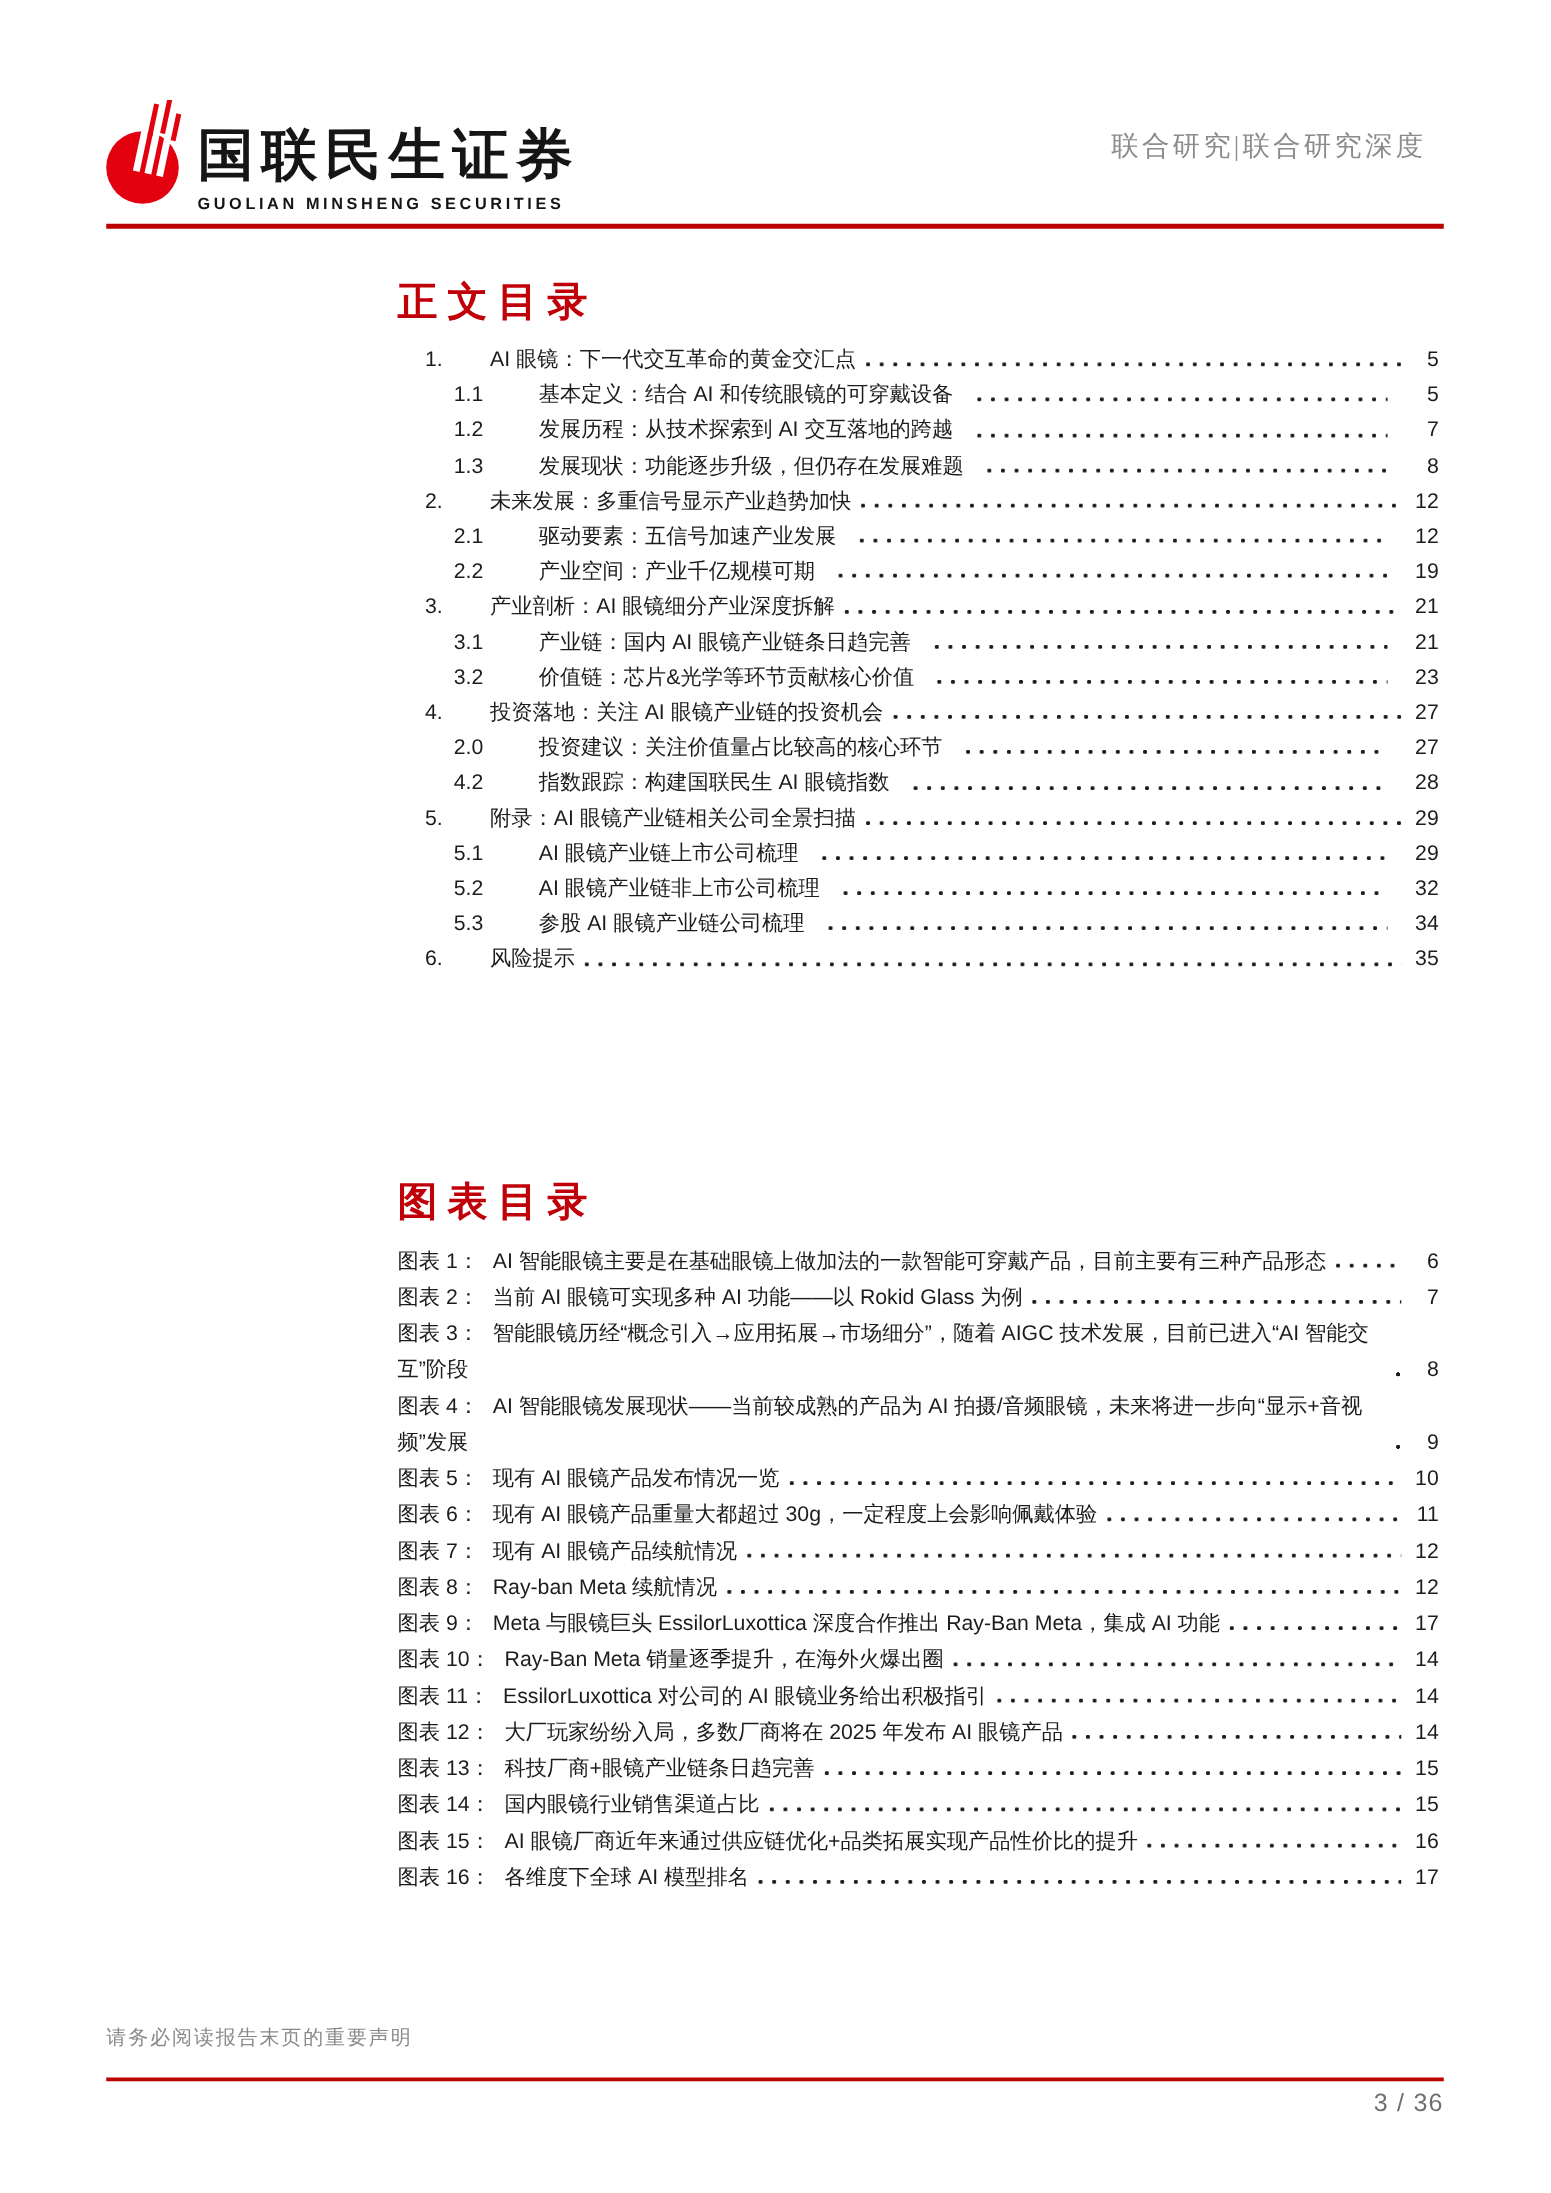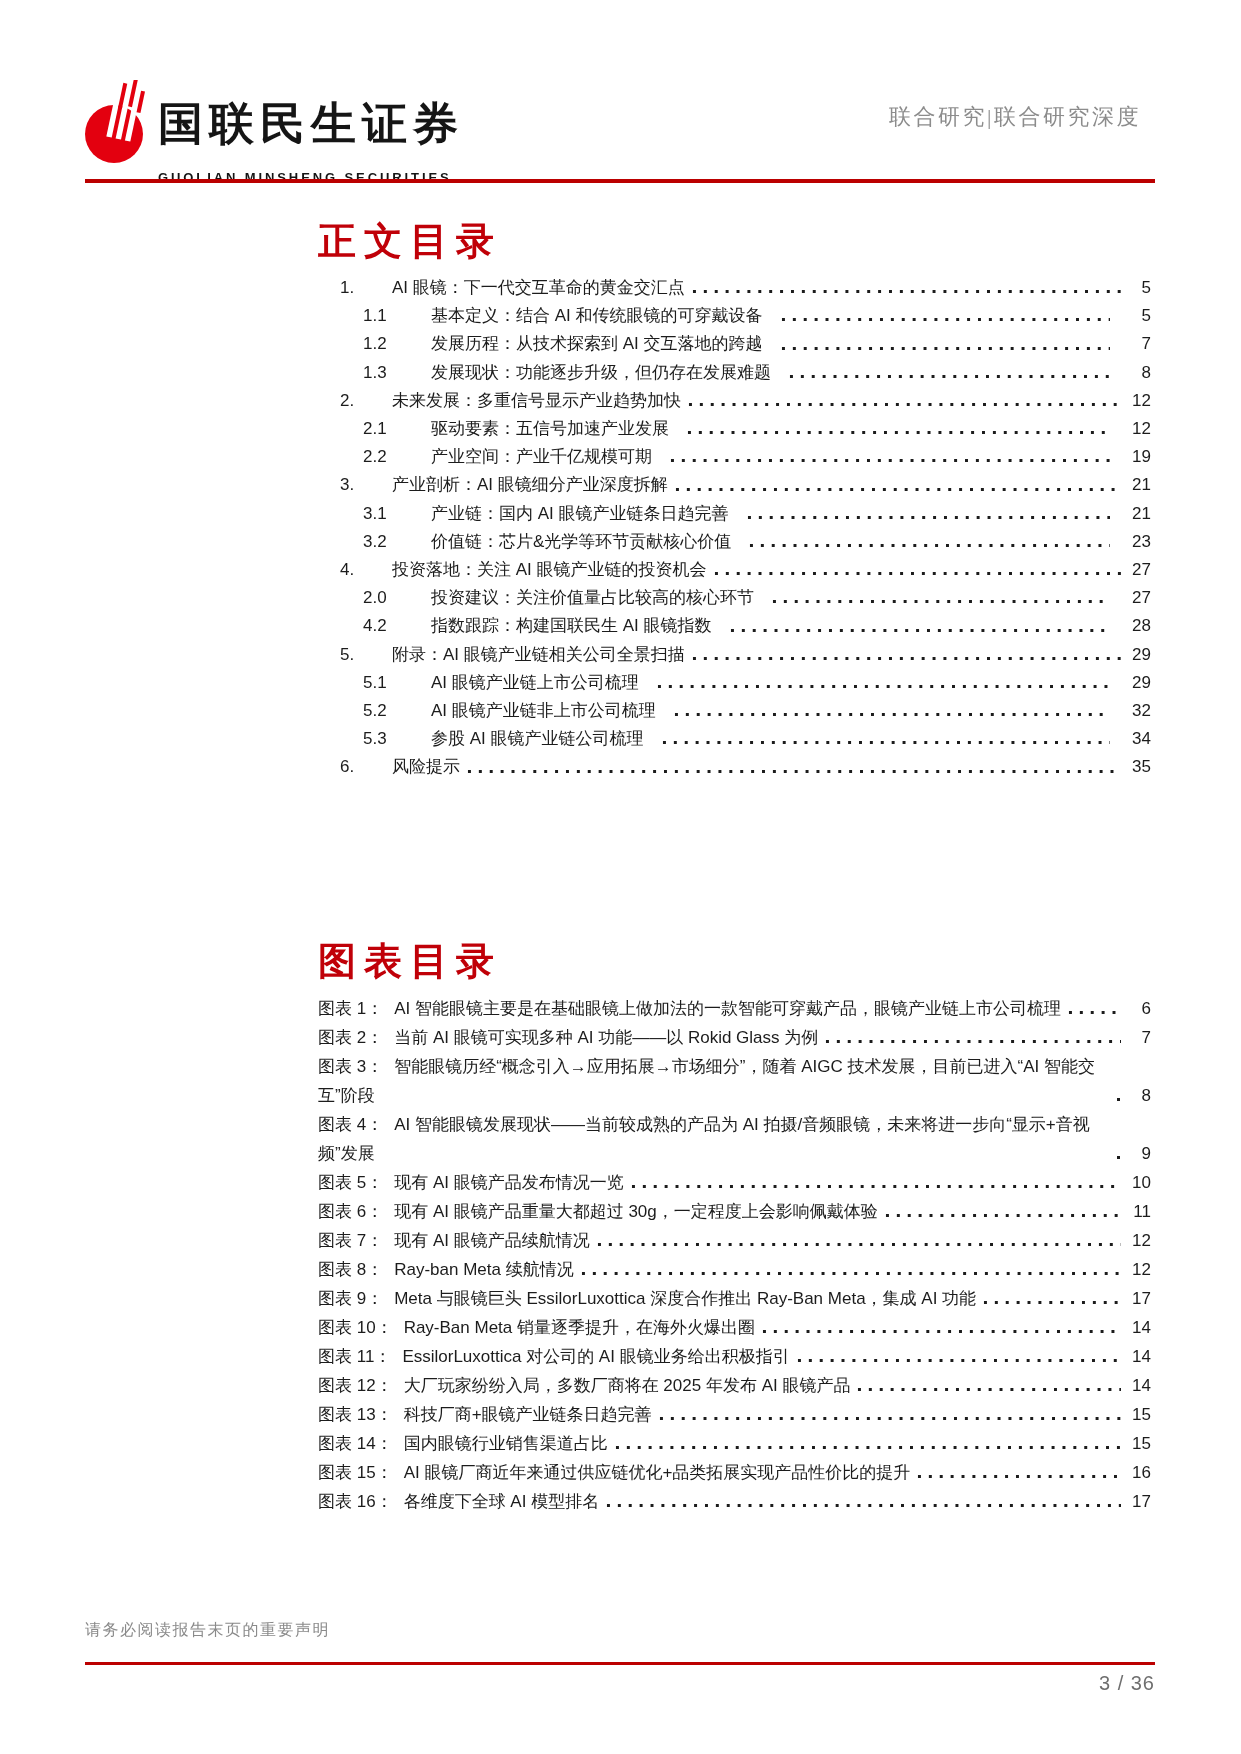--- a/index.html
+++ b/index.html
@@ -8,31 +8,31 @@
     font-family:"Liberation Sans", sans-serif; color:#1f1f1f;
     -webkit-font-smoothing:antialiased;
   }
   .page { position:absolute; inset:0; overflow:hidden; }
 
   
   .brand { position:absolute; left:84px; top:80px; display:flex; align-items:flex-start; }
   .logo-icon { width:66px; height:86px; flex:none; }
   .brand-text { padding-top:20px; margin-left:8px; }
   .brand-cn { font-size:45px; font-weight:bold; color:#151515; letter-spacing:6px; line-height:1.05; white-space:nowrap;text-align:center; }
-  .brand-en { font-size:13px; font-weight:bold; color:#151515; letter-spacing:2.9px; margin-top:23px; white-space:nowrap; }
+  .brand-en { font-size:13px; font-weight:bold; color:#151515; letter-spacing:2.9px; margin-top:8px; white-space:nowrap; }
   .category { position:absolute; top:102px; right:100px; font-size:22px; color:#8C8C8C;
               font-family:"Liberation Serif", serif; letter-spacing:2.5px; white-space:nowrap; }
   .rule-top { position:absolute; left:85px; right:86px; top:179px; height:4px; background:#BB0000; }
 
   
   .toc-block { position:absolute; left:318px; width:833px; }
   #main-toc { top:222px; }
   #figure-toc { top:942px; }
   .toc-title { margin:0 0 14px 0; font-family:"Liberation Serif", serif; font-weight:bold;
-               font-size:38px; line-height:38px; letter-spacing:8px; color:#C00008; }
+               font-size:32px; line-height:38px; letter-spacing:8px; color:#C00008; }
 
   .toc-row { display:flex; align-items:flex-end; line-height:28.2px; font-size:17px; color:#1c1c1c; }
   .toc-row[data-level="1"] { padding-left:22px; }
   .toc-row[data-level="1"] .toc-num { width:52px; flex:none; }
   .toc-row[data-level="2"] { padding-left:45px;gap:11px; }
   .toc-row[data-level="2"] .toc-num { width:57px; flex:none; }
   .toc-text { flex:0 1 auto; white-space:nowrap; }
 
   .leader { flex:1 0 8px; align-self:flex-end; height:9px; margin:0 0 6px 4px;
             background-image:radial-gradient(circle, #1c1c1c 1.5px, transparent 1.8px);
@@ -204,21 +204,21 @@
           <span class="toc-page">35</span>
         </div>
       </div>
   </section>
 
   <section class="toc-block" id="figure-toc">
     <h2 class="toc-title">图表目录</h2>
     <div class="toc-list">
 
         <div class="fig-row">
-          <span class="fig-text"><span class="fig-label">图表 1：</span><span>AI 智能眼镜主要是在基础眼镜上做加法的一款智能可穿戴产品，眼镜产业链上市公司梳理</span></span>
+          <span class="fig-text"><span class="fig-label">图表 1：</span><span>AI 智能眼镜主要是在基础眼镜上做加法的一款智能可穿戴产品，目前主要有三种产品形态</span></span>
           <span class="leader"></span>
           <span class="toc-page">6</span>
         </div>
 
         <div class="fig-row">
           <span class="fig-text"><span class="fig-label">图表 2：</span><span>当前 AI 眼镜可实现多种 AI 功能——以 Rokid Glass 为例</span></span>
           <span class="leader"></span>
           <span class="toc-page">7</span>
         </div>
 

